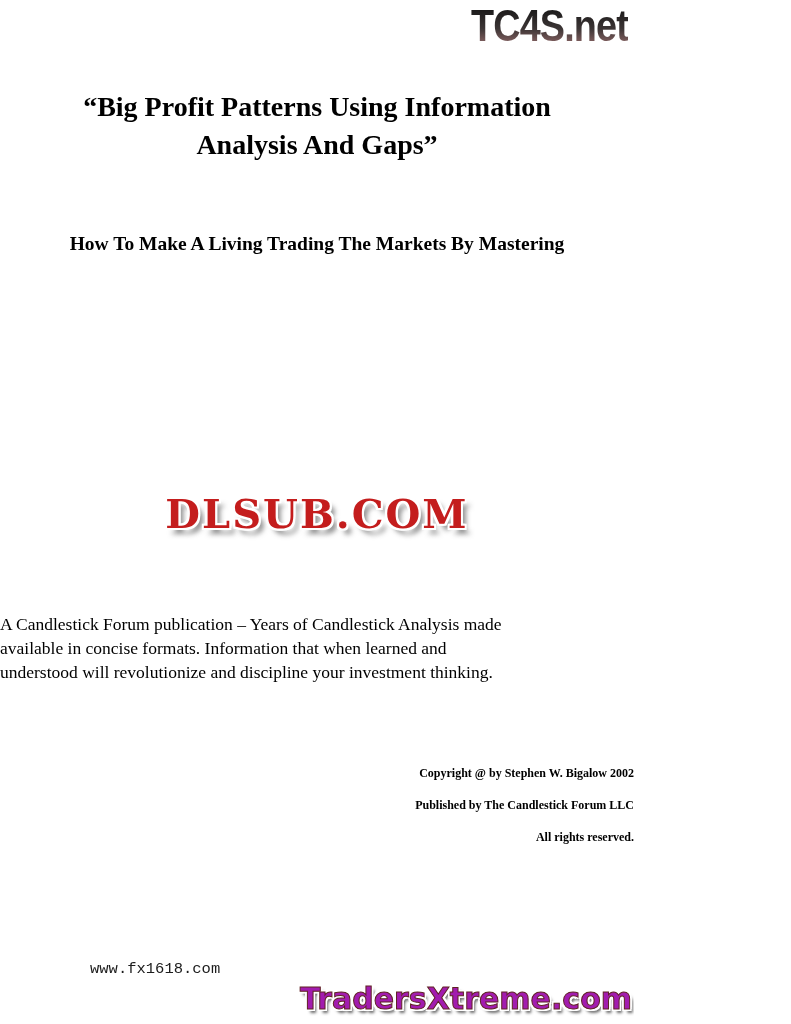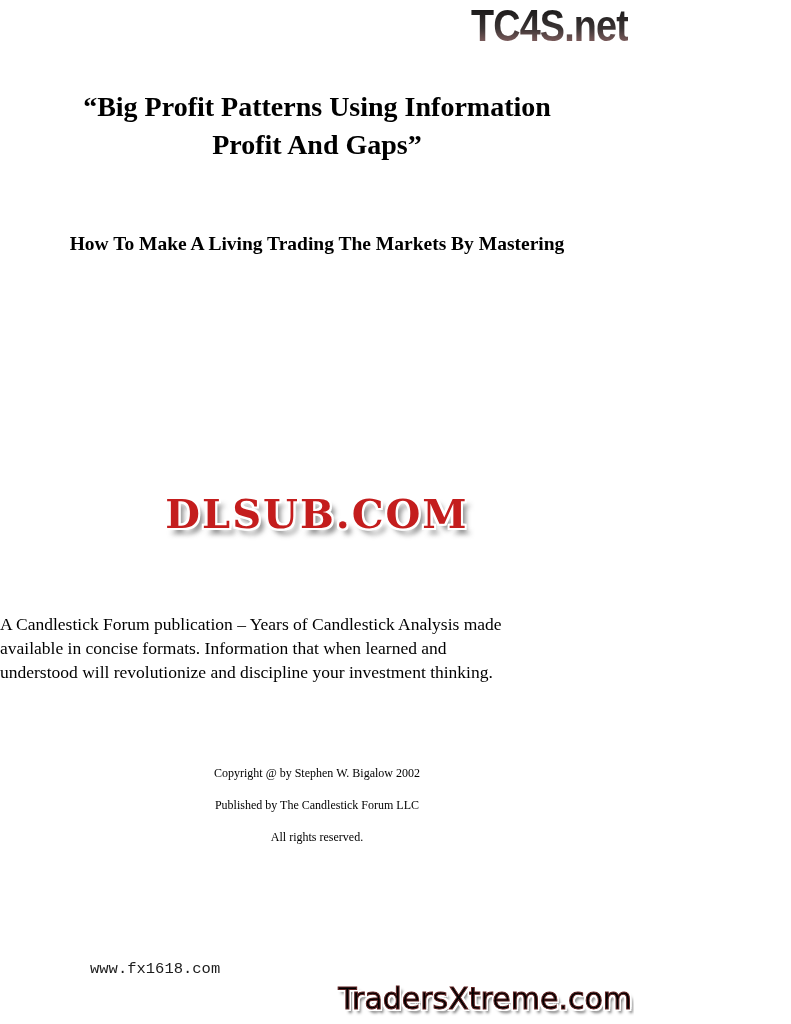--- a/index.html
+++ b/index.html
@@ -90,22 +90,22 @@
     font-size: 17.5px;
     line-height: 24px;
   }
 
   
   .copyright {
     position: absolute;
     top: 766px;
     left: 0;
     right: 0;
-    text-align: center;
-    font-weight: normal;
+    text-align: right;
+    font-weight: bold;
     font-size: 12px;
     line-height: 14px;
   }
   .copyright div { margin-bottom: 18px; }
 
   
   .fx-url {
     position: absolute;
     left: 90px;
     top: 960px;
@@ -113,43 +113,43 @@
     font-size: 15.5px;
     color: #1c1c1c;
   }
 
   
   .txtreme {
     position: absolute;
     right: 2px;
     top: 981px;
     font-family: "DejaVu Sans", sans-serif;
-    font-weight: normal;
+    font-weight: bold;
     font-size: 30px;
-    color: #000000;
+    color: #a21caf;
     -webkit-text-stroke: 1px #5f2222;
     text-shadow:
       -2px -2px 0 #ffffff, 2px -2px 0 #ffffff,
       -2px 2px 0 #ffffff, 2px 2px 0 #ffffff,
       -2px 0 0 #ffffff, 2px 0 0 #ffffff,
       0 -2px 0 #ffffff, 0 2px 0 #ffffff,
       3px 4px 3px rgba(90,90,90,0.9);
     white-space: nowrap;
   }
 </style>
 </head>
 <body>
 
 <div class="page">
 
   <div class="tc4s">TC4S.net</div>
 
   <div class="title">
     <div>“Big Profit Patterns Using Information</div>
-    <div>Profit And Gaps”</div>
+    <div>Analysis And Gaps”</div>
   </div>
 
   <div class="subtitle">
     <div>How To Make A Living Trading The Markets By Mastering</div>
   </div>
 
   <div class="dlsub-wrap">
     <span class="dlsub">DLSUB.COM</span>
   </div>
 

